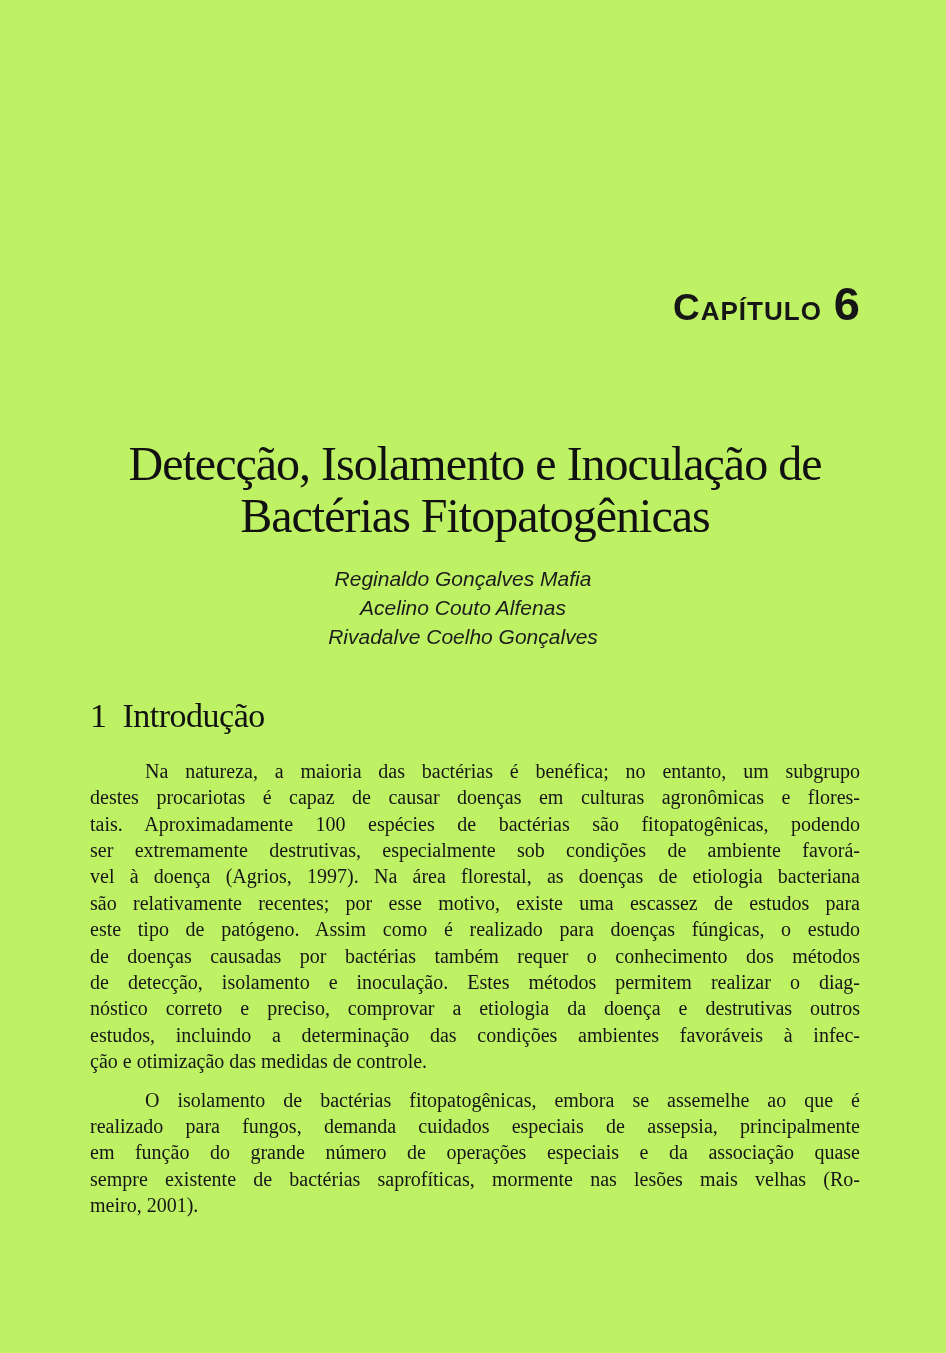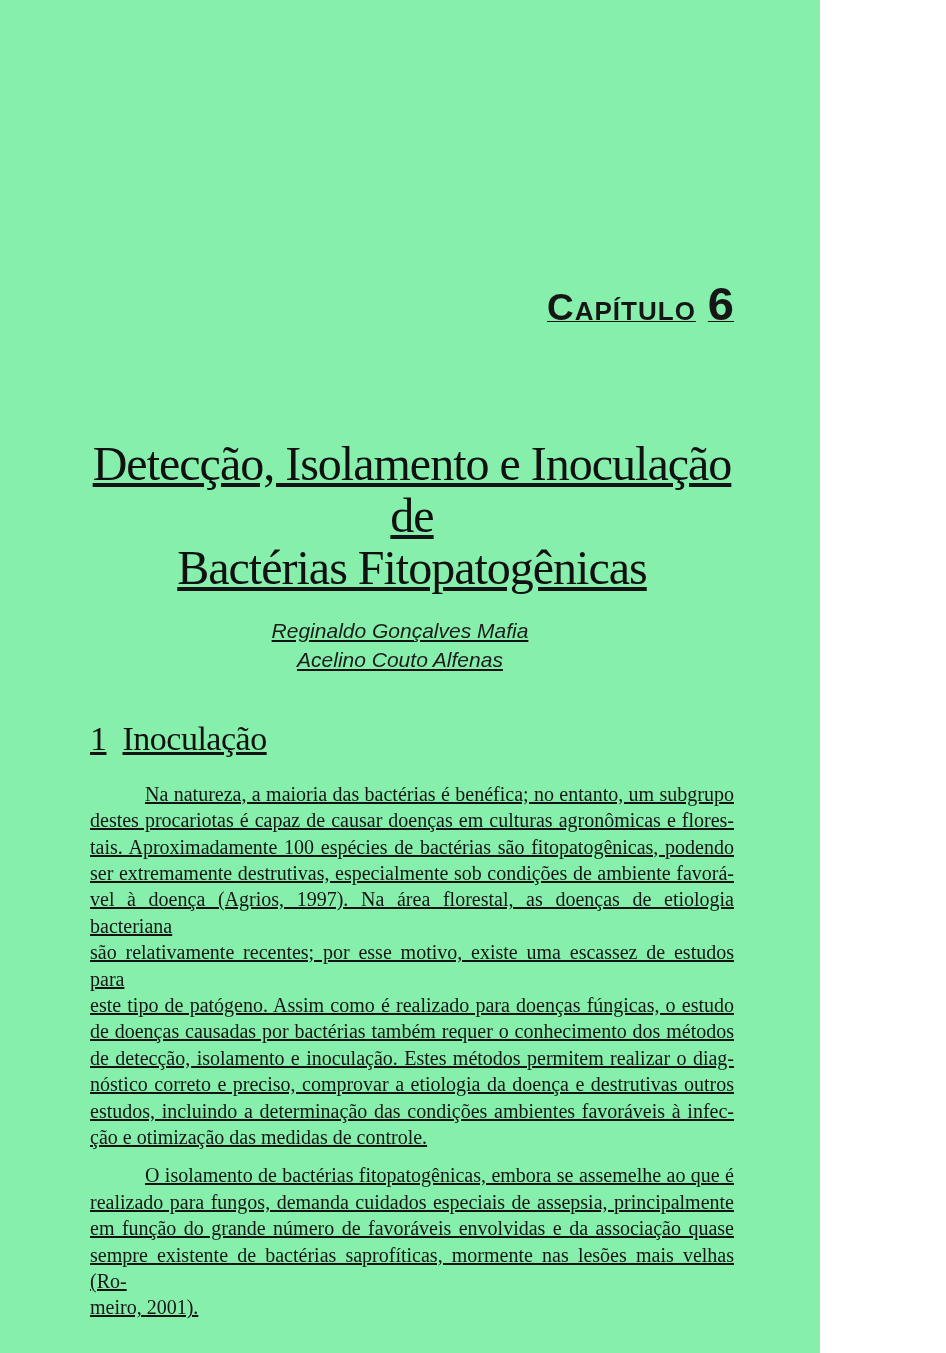--- a/index.html
+++ b/index.html
@@ -2,27 +2,26 @@
 <html lang="pt"><head>
 <meta charset="utf-8">
 <style>
   html, body {
     margin: 0;
     padding: 0;
     background: #ffffff;
   }
   .page {
     position: relative;
-    width: 820px;
+    width: 946px;
     height: 1353px;
-    background: #86efac;
+    background: #bef264;
     color: #141414;
     overflow: hidden;
     font-family: "Liberation Serif", serif;
-    text-decoration: underline;
   }
   .content {
     padding: 0 86px 0 90px;
   }
   
   .chapter-heading {
     margin-top: 278px;
     text-align: right;
     font-family: "Liberation Sans", sans-serif;
     font-weight: 700;
@@ -95,44 +94,45 @@
     </div>
 
     <div class="doc-title">
       <div>Detecção, Isolamento e Inoculação de</div>
       <div>Bactérias Fitopatogênicas</div>
     </div>
 
     <div class="authors">
         <div>Reginaldo Gonçalves Mafia</div>
         <div>Acelino Couto Alfenas</div>
+        <div>Rivadalve Coelho Gonçalves</div>
       </div>
 
     <div class="section-heading">
-      <span class="section-number">1</span><span>Inoculação</span>
+      <span class="section-number">1</span><span>Introdução</span>
     </div>
 
     <div class="body-text">
         <div class="paragraph">
           <div class="line first">Na natureza, a maioria das bactérias é benéfica; no entanto, um subgrupo</div>
           <div class="line">destes procariotas é capaz de causar doenças em culturas agronômicas e flores-</div>
           <div class="line">tais. Aproximadamente 100 espécies de bactérias são fitopatogênicas, podendo</div>
           <div class="line">ser extremamente destrutivas, especialmente sob condições de ambiente favorá-</div>
           <div class="line">vel à doença (Agrios, 1997). Na área florestal, as doenças de etiologia bacteriana</div>
           <div class="line">são relativamente recentes; por esse motivo, existe uma escassez de estudos para</div>
           <div class="line">este tipo de patógeno. Assim como é realizado para doenças fúngicas, o estudo</div>
           <div class="line">de doenças causadas por bactérias também requer o conhecimento dos métodos</div>
           <div class="line">de detecção, isolamento e inoculação. Estes métodos permitem realizar o diag-</div>
           <div class="line">nóstico correto e preciso, comprovar a etiologia da doença e destrutivas outros</div>
           <div class="line">estudos, incluindo a determinação das condições ambientes favoráveis à infec-</div>
           <div class="line last">ção e otimização das medidas de controle.</div>
         </div>
         <div class="paragraph">
           <div class="line first">O isolamento de bactérias fitopatogênicas, embora se assemelhe ao que é</div>
           <div class="line">realizado para fungos, demanda cuidados especiais de assepsia, principalmente</div>
-          <div class="line">em função do grande número de favoráveis envolvidas e da associação quase</div>
+          <div class="line">em função do grande número de operações especiais e da associação quase</div>
           <div class="line">sempre existente de bactérias saprofíticas, mormente nas lesões mais velhas (Ro-</div>
           <div class="line last">meiro, 2001).</div>
         </div>
       </div>
 
   </div>
 </div>
 
 </body></html>

